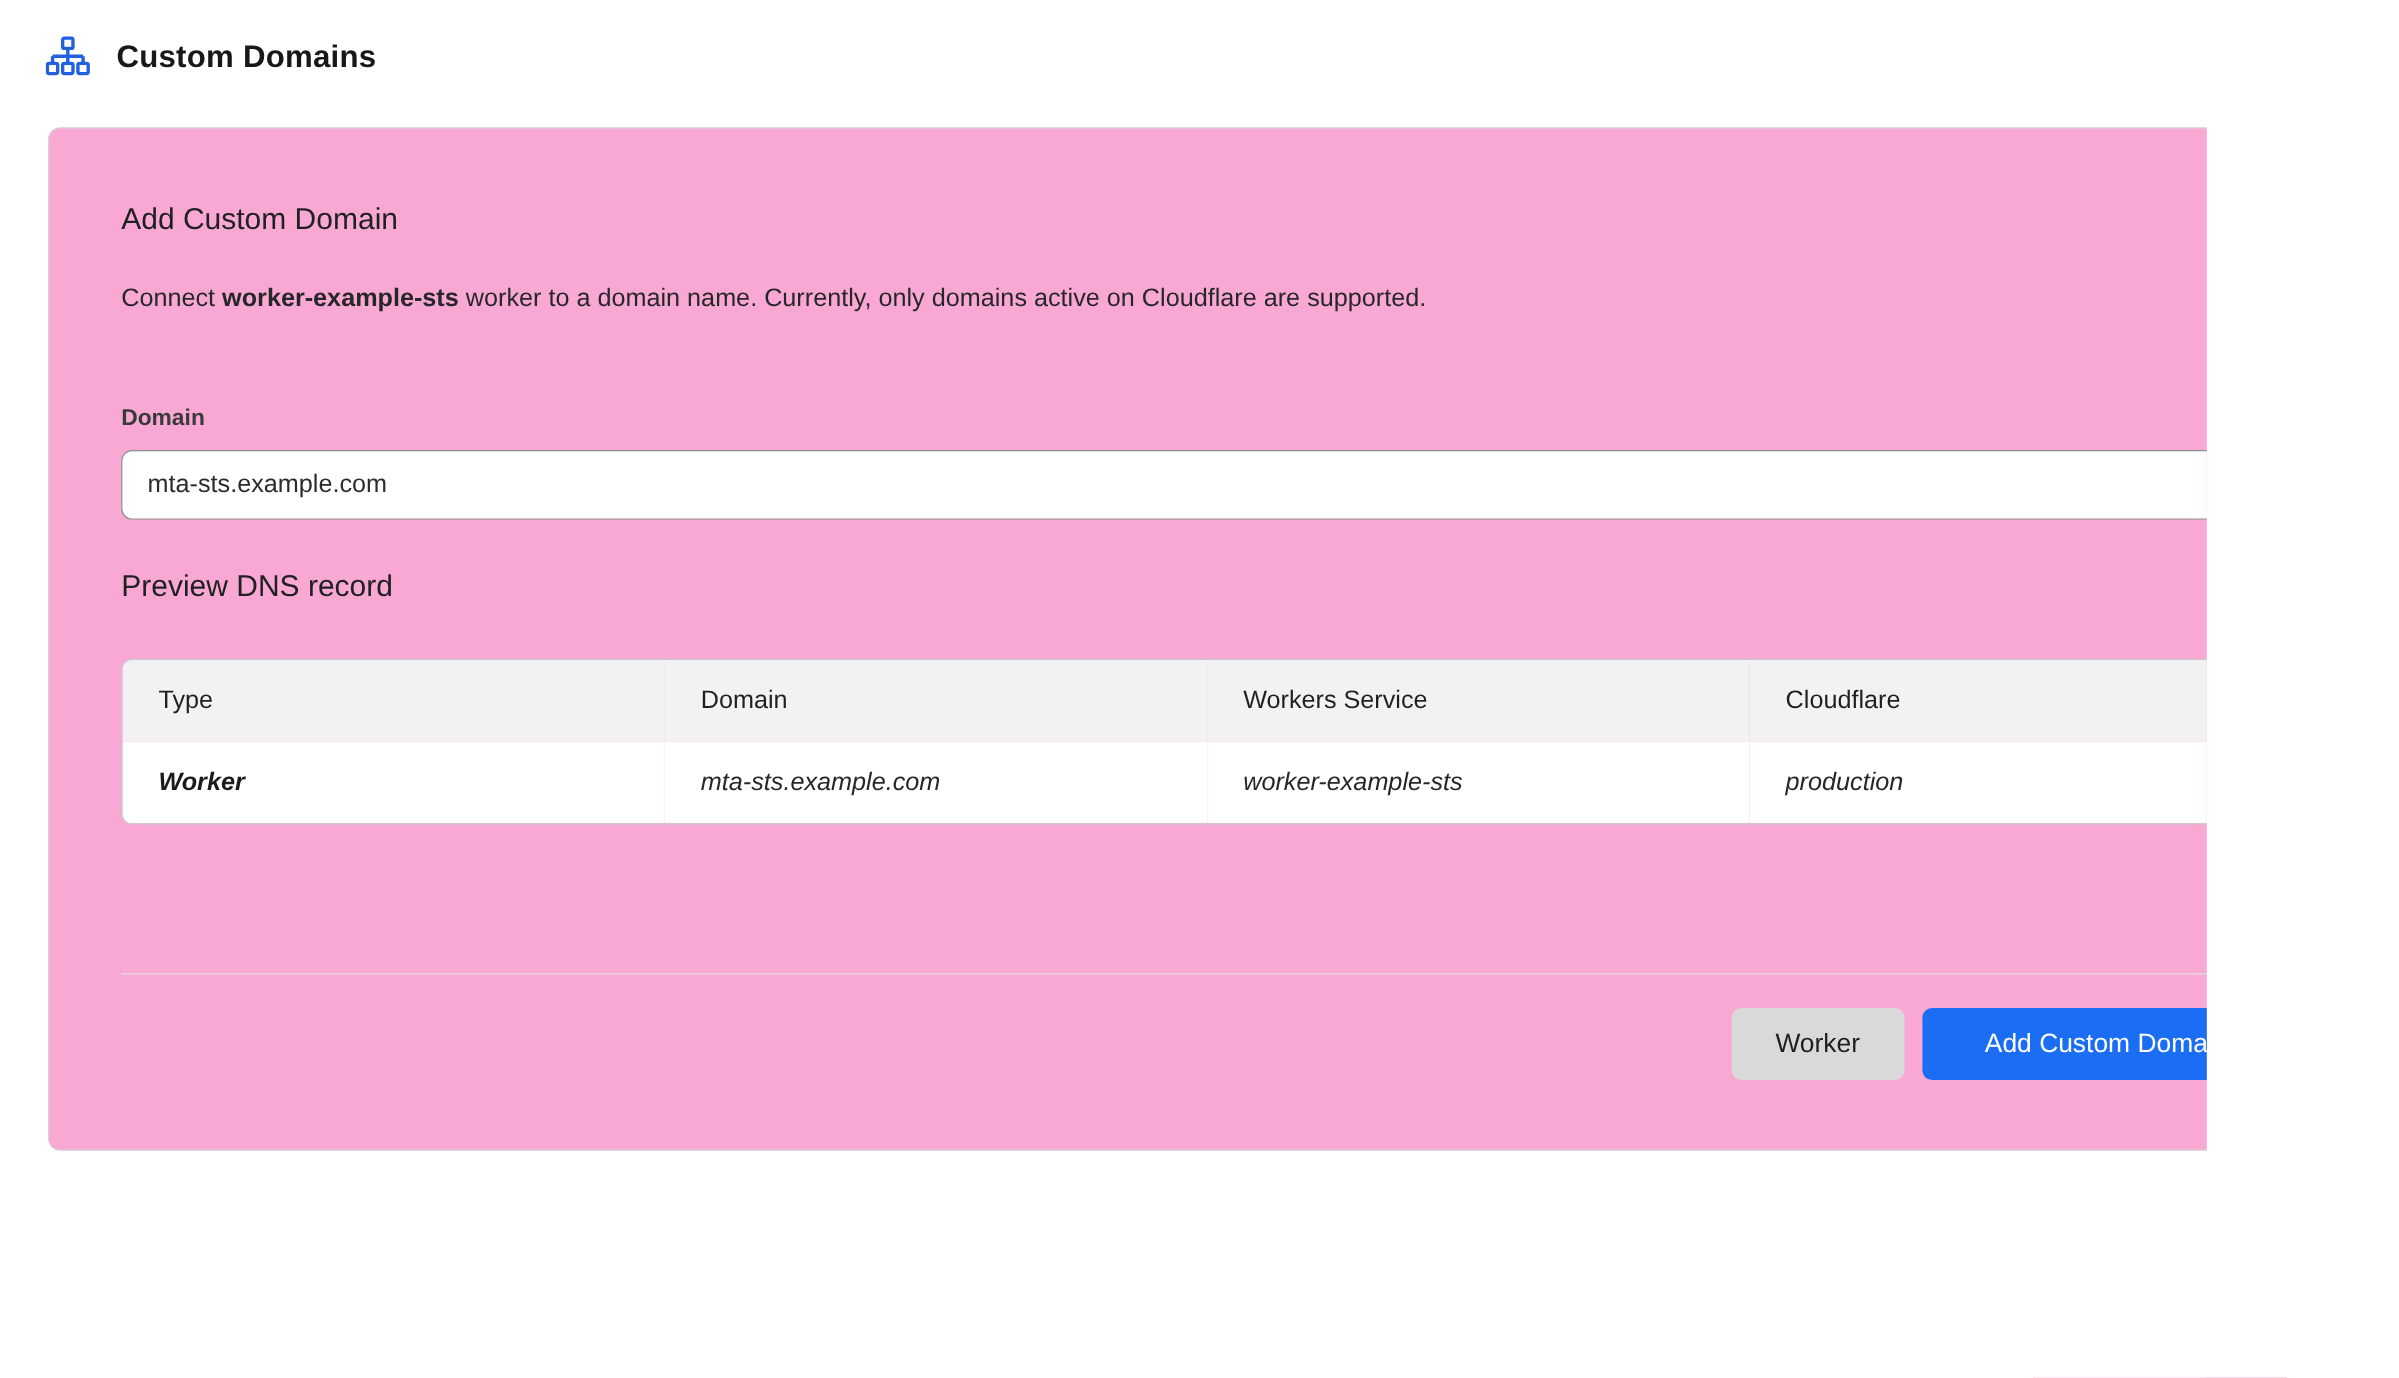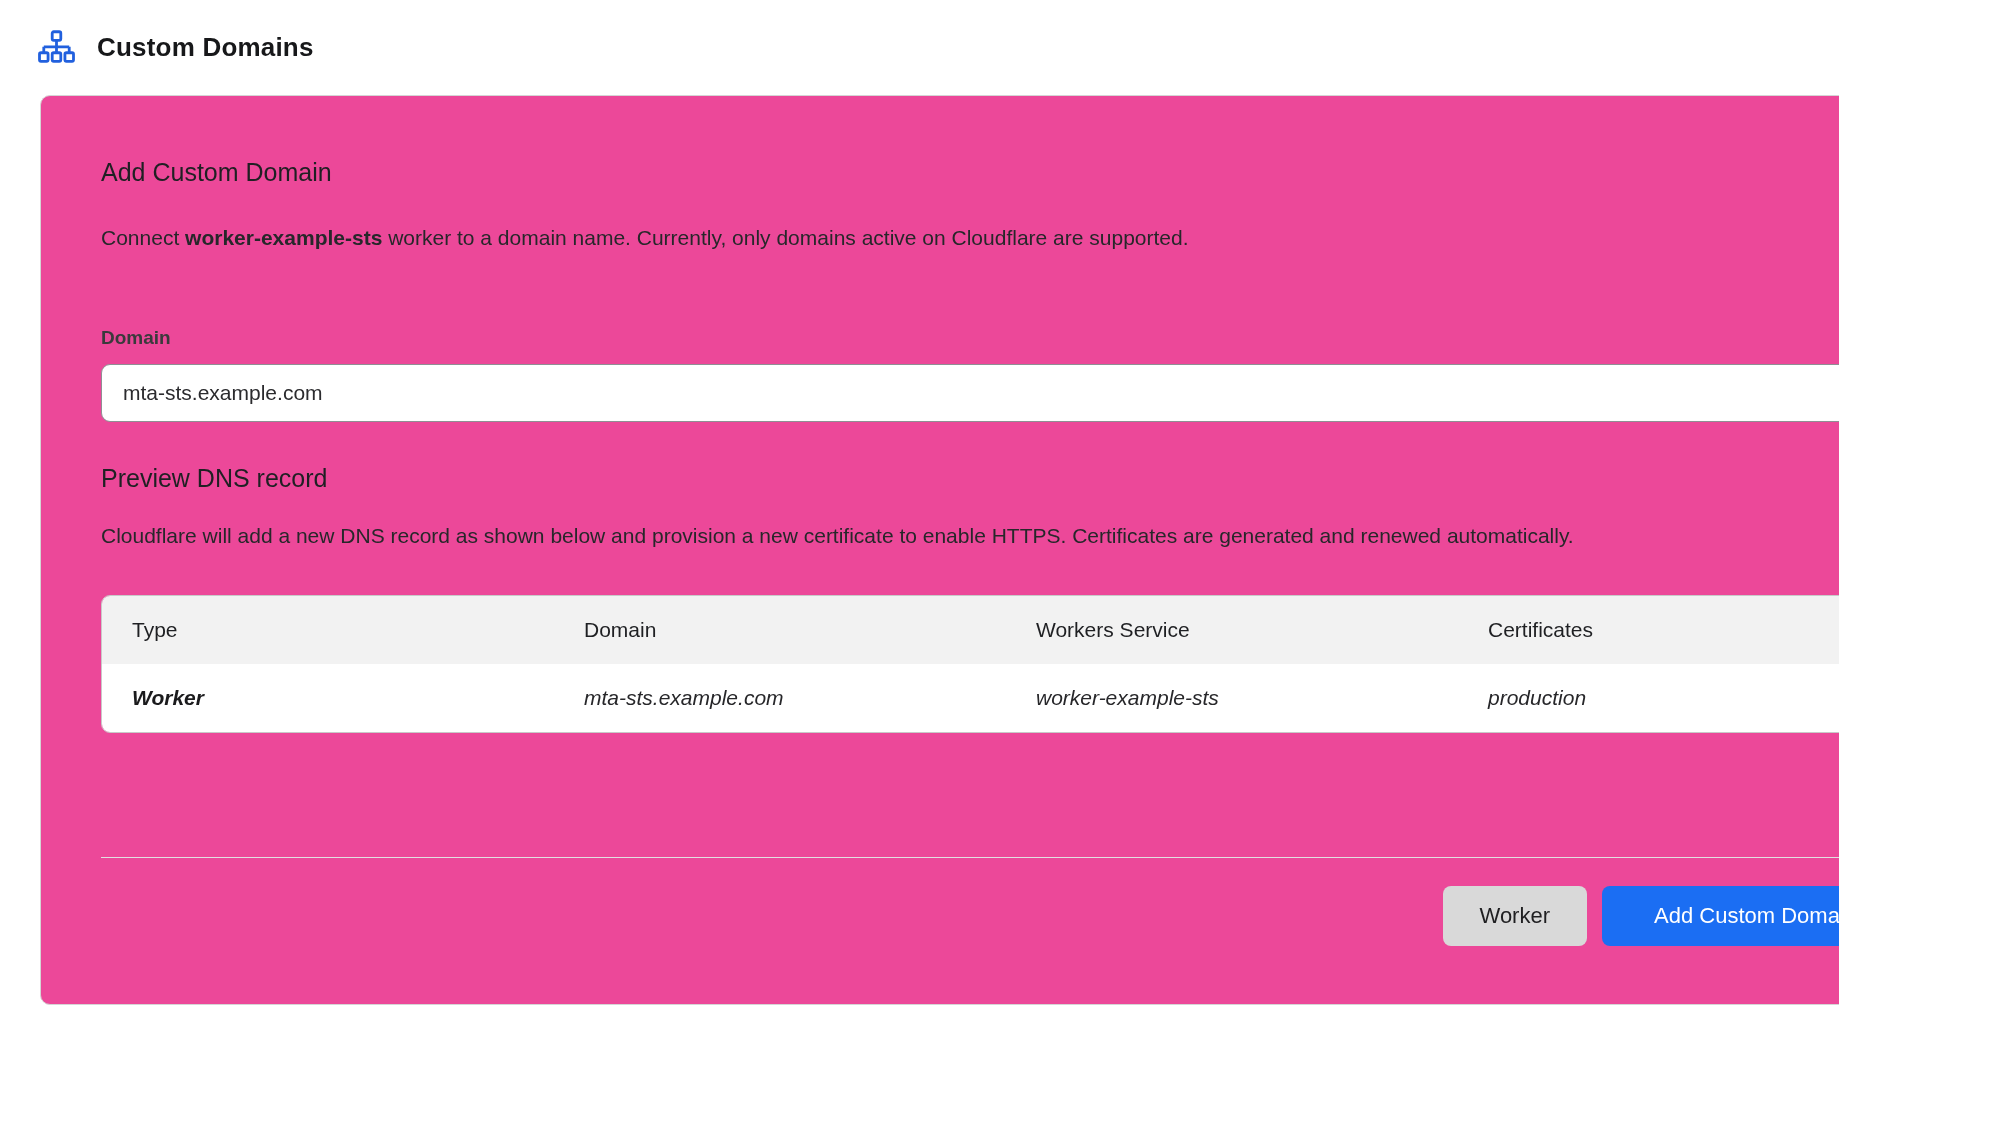--- a/index.html
+++ b/index.html
@@ -56,24 +56,24 @@
     font-size: 20px;
     cursor: pointer;
     border: none;
   }
   .docs-badge .badge-label { color: #5a4dd2; }
 
   
   .card {
     box-sizing: border-box;
     width: 1930px;
-    margin: 31px 0 0 2px;
+    margin: 42px 0 0 2px;
     border: 1px solid #d5d5d5;
     border-radius: 10px;
-    background: #ec4899;
+    background: #f9a8d4;
     padding: 60px 60px 58px 60px;
   }
   .card h2 {
     margin: 0;
     font-size: 25px;
     font-weight: 500;
     line-height: 32px;
     color: #1f2023;
   }
   .form-description {
@@ -205,30 +205,29 @@
   <div class="card">
 
     <h2>Add Custom Domain</h2>
 
     <p class="form-description"><span>Connect </span><span class="worker-name">worker-example-sts</span><span> worker to a domain name. Currently, only domains active on Cloudflare are supported.</span></p>
 
     <label class="field-label">Domain</label>
     <input class="domain-input" type="text" value="mta-sts.example.com" style="">
 
     <h2 class="preview-heading">Preview DNS record</h2>
-    <p class="preview-description">Cloudflare will add a new DNS record as shown below and provision a new certificate to enable HTTPS. Certificates are generated and renewed automatically.</p>
 
     <div class="dns-table">
       <table>
         <thead>
           <tr>
             <th>Type</th>
             <th>Domain</th>
             <th>Workers Service</th>
-            <th>Certificates</th>
+            <th>Cloudflare</th>
           </tr>
         </thead>
         <tbody>
           <tr>
             <td class="cell-type">Worker</td>
             <td>mta-sts.example.com</td>
             <td>worker-example-sts</td>
             <td>production</td>
           </tr>
         </tbody>

